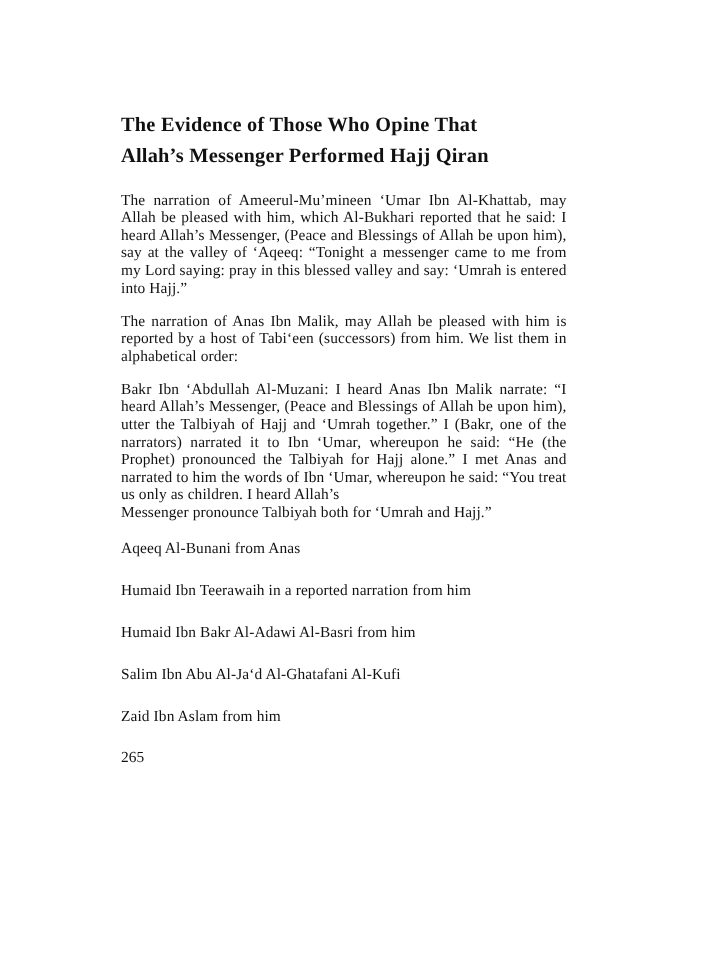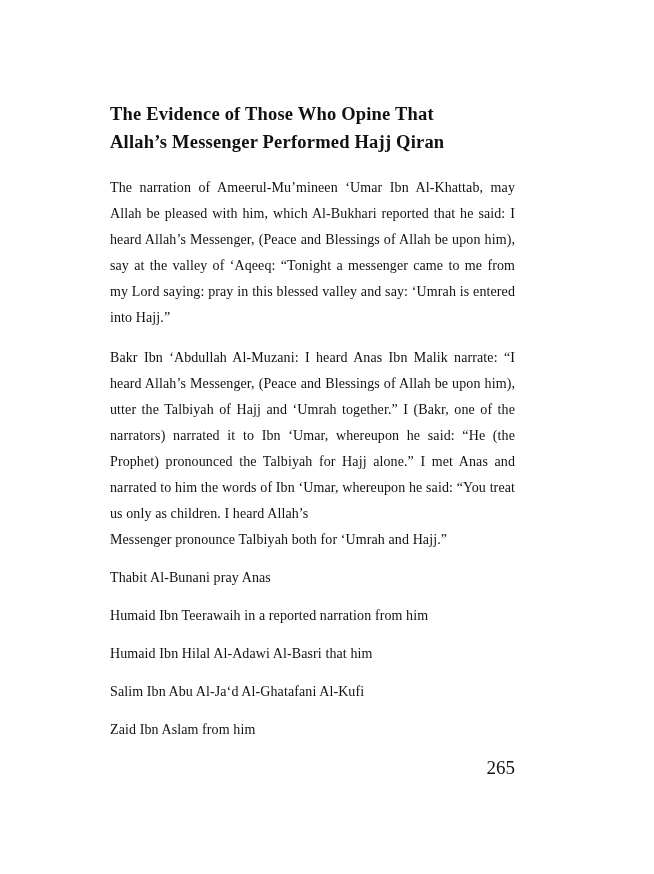--- a/index.html
+++ b/index.html
@@ -21,56 +21,57 @@
   .heading {
     font-size: 18.5px;
     font-weight: bold;
     line-height: 28px;
     margin: 0 0 19px 0;
     white-space: pre-line;
     letter-spacing: 0.2px;
   }
   .body-para {
     font-size: 14px;
-    line-height: 26px;
+    line-height: 16px;
     text-align: justify;
     margin: 0 0 14px 0;
     white-space: pre-line;
     letter-spacing: 0.1px;
   }
   .list-line {
     font-size: 14px;
     line-height: 21px;
     margin: 0 0 17px 0;
     letter-spacing: 0.1px;
   }
   .page-number {
-    font-size: 19px;
+    font-size: 14px;
     line-height: 21px;
-    text-align: right;
+    text-align: left;
     margin-top: 17px;
   }
 </style>
 </head>
 <body>
 
 <div class="page">
   <h1 class="heading">The Evidence of Those Who Opine That
 Allah’s Messenger Performed Hajj Qiran</h1>
 
   <p class="body-para">The narration of Ameerul-Mu’mineen ‘Umar Ibn Al-Khattab, may Allah be pleased with him, which Al-Bukhari reported that he said: I heard Allah’s Messenger, (Peace and Blessings of Allah be upon him), say at the valley of ‘Aqeeq: “Tonight a messenger came to me from my Lord saying: pray in this blessed valley and say: ‘Umrah is entered into Hajj.”</p>
 
+  <p class="body-para">The narration of Anas Ibn Malik, may Allah be pleased with him is reported by a host of Tabi‘een (successors) from him. We list them in alphabetical order:</p>
 
   <p class="body-para">Bakr Ibn ‘Abdullah Al-Muzani: I heard Anas Ibn Malik narrate: “I heard Allah’s Messenger, (Peace and Blessings of Allah be upon him), utter the Talbiyah of Hajj and ‘Umrah together.” I (Bakr, one of the narrators) narrated it to Ibn ‘Umar, whereupon he said: “He (the Prophet) pronounced the Talbiyah for Hajj alone.” I met Anas and narrated to him the words of Ibn ‘Umar, whereupon he said: “You treat us only as children. I heard Allah’s
 Messenger pronounce Talbiyah both for ‘Umrah and Hajj.”</p>
 
-  <p class="list-line">Thabit Al-Bunani pray Anas</p>
+  <p class="list-line">Aqeeq Al-Bunani from Anas</p>
 
   <p class="list-line">Humaid Ibn Teerawaih in a reported narration from him</p>
 
-  <p class="list-line">Humaid Ibn Hilal Al-Adawi Al-Basri that him</p>
+  <p class="list-line">Humaid Ibn Bakr Al-Adawi Al-Basri from him</p>
 
   <p class="list-line">Salim Ibn Abu Al-Ja‘d Al-Ghatafani Al-Kufi</p>
 
   <p class="list-line">Zaid Ibn Aslam from him</p>
 
   <div class="page-number">265</div>
 </div>
 
 </body></html>

